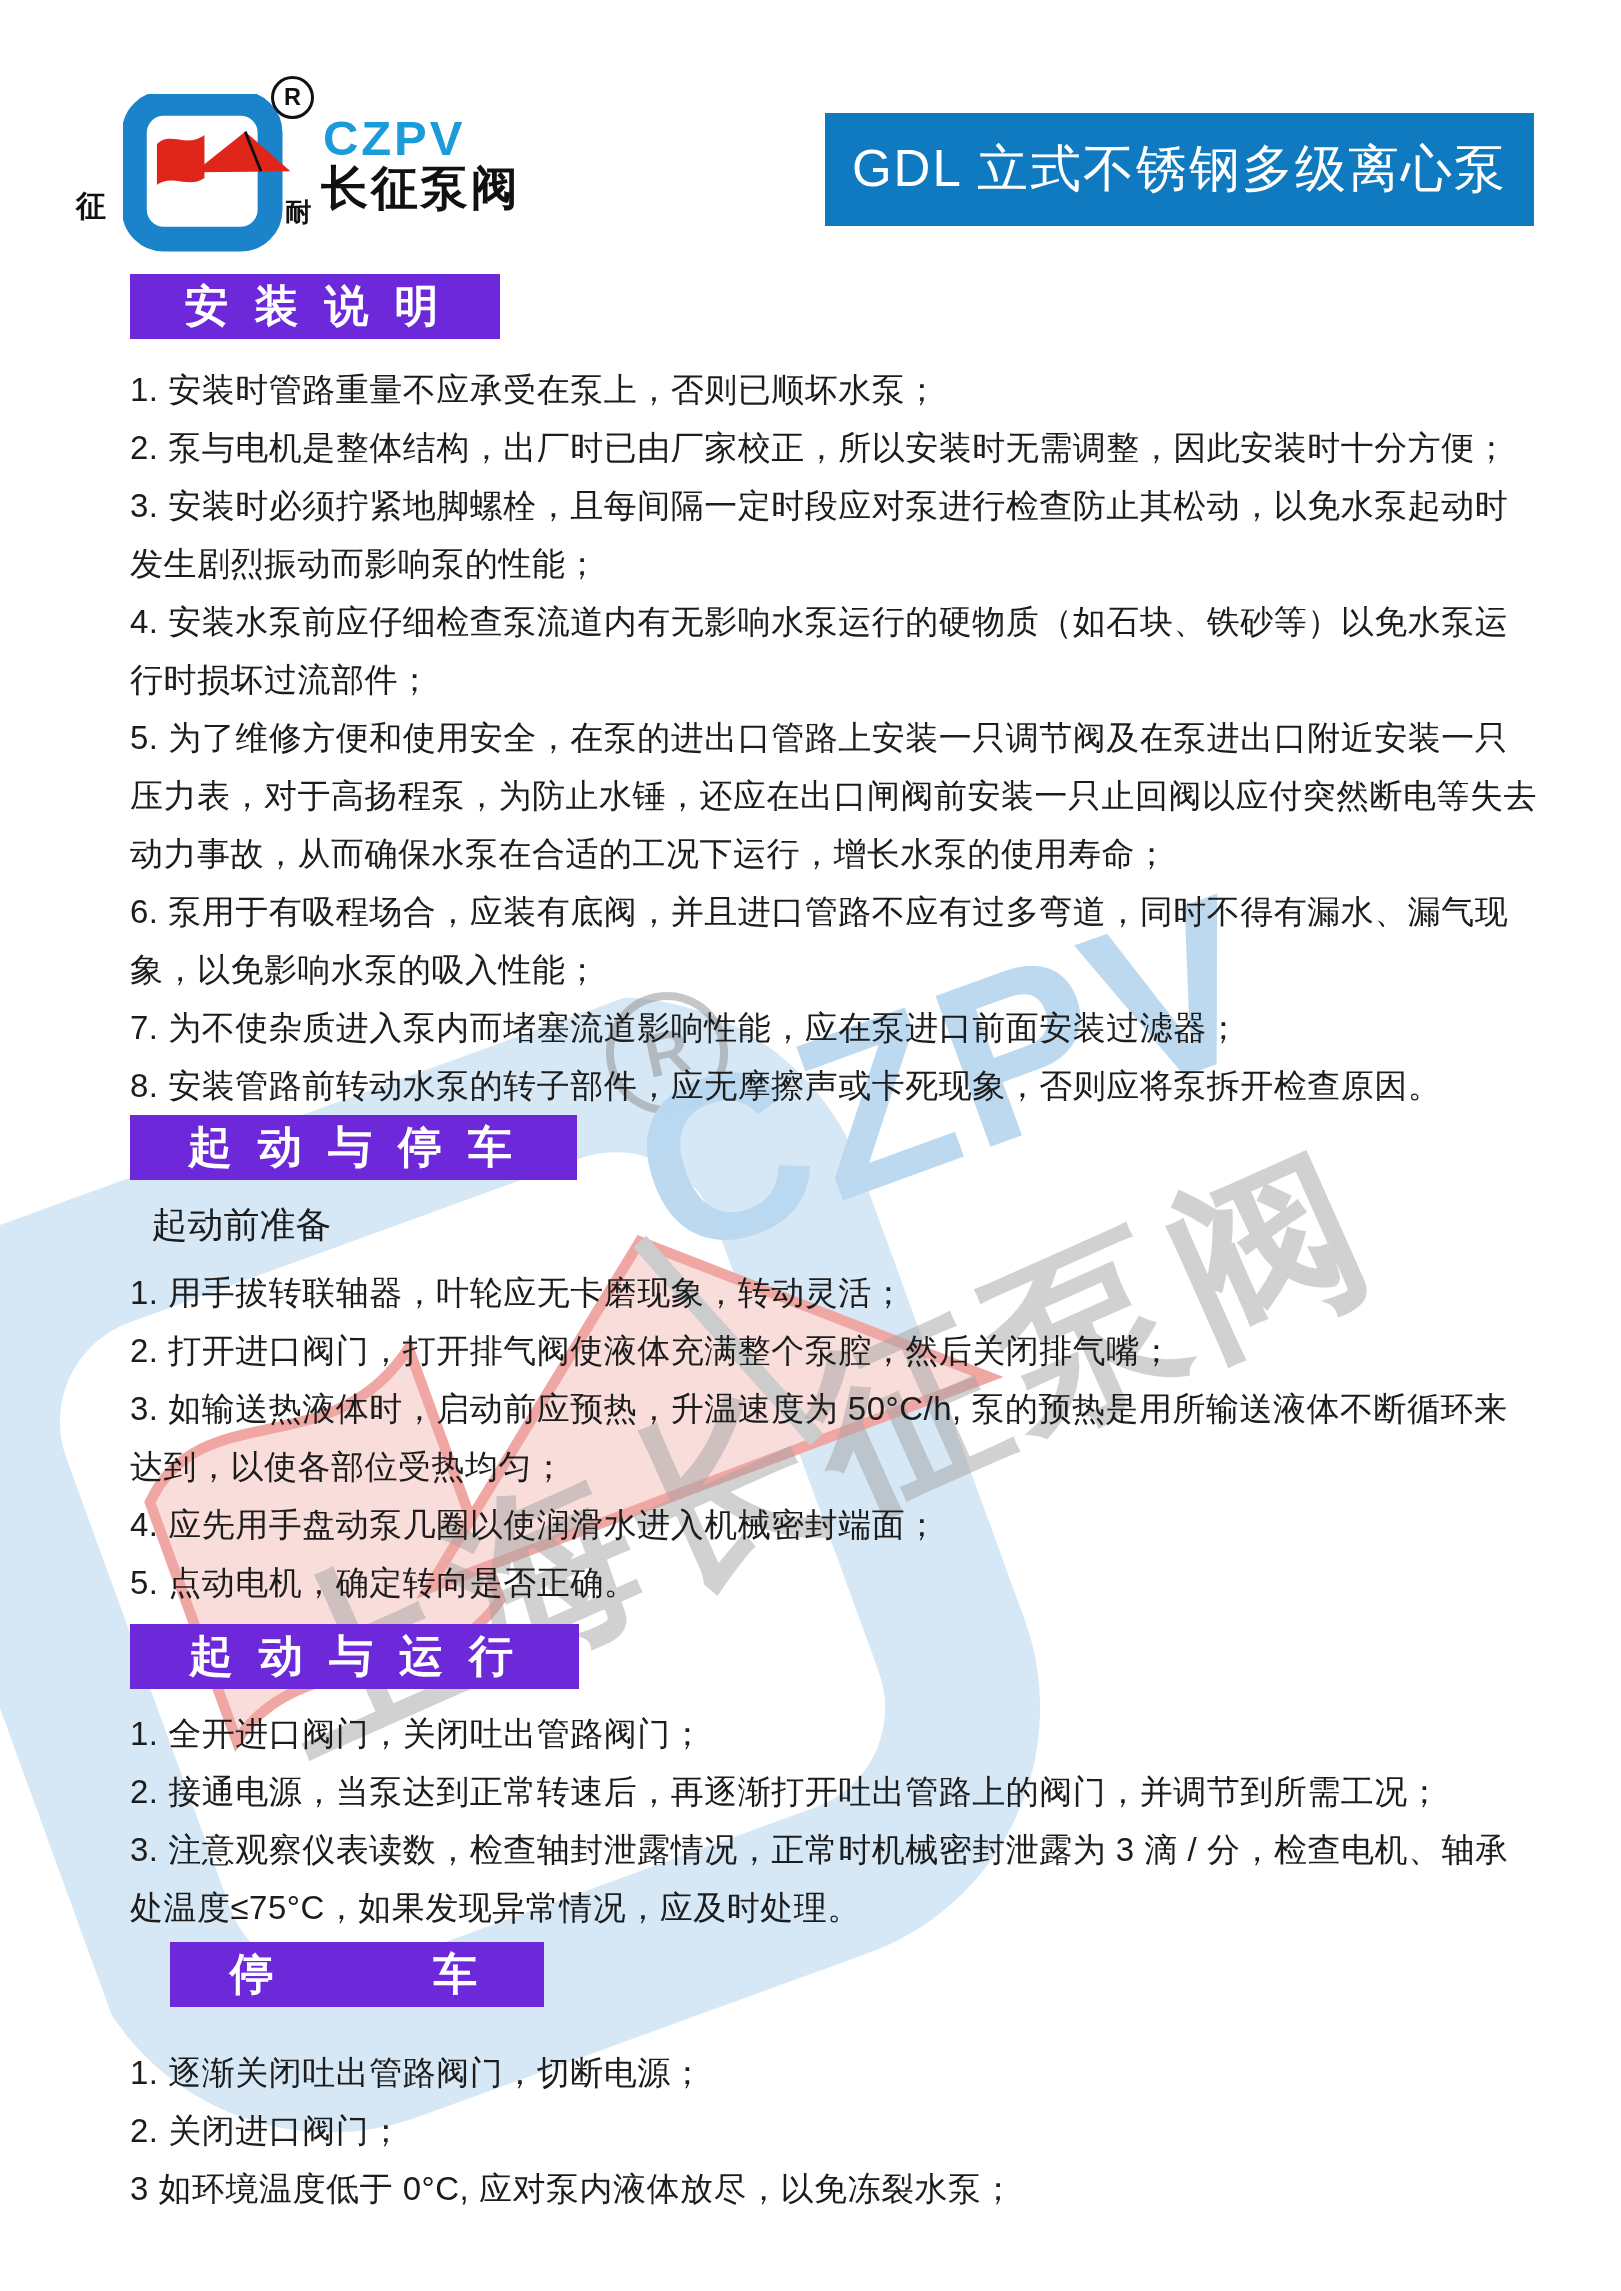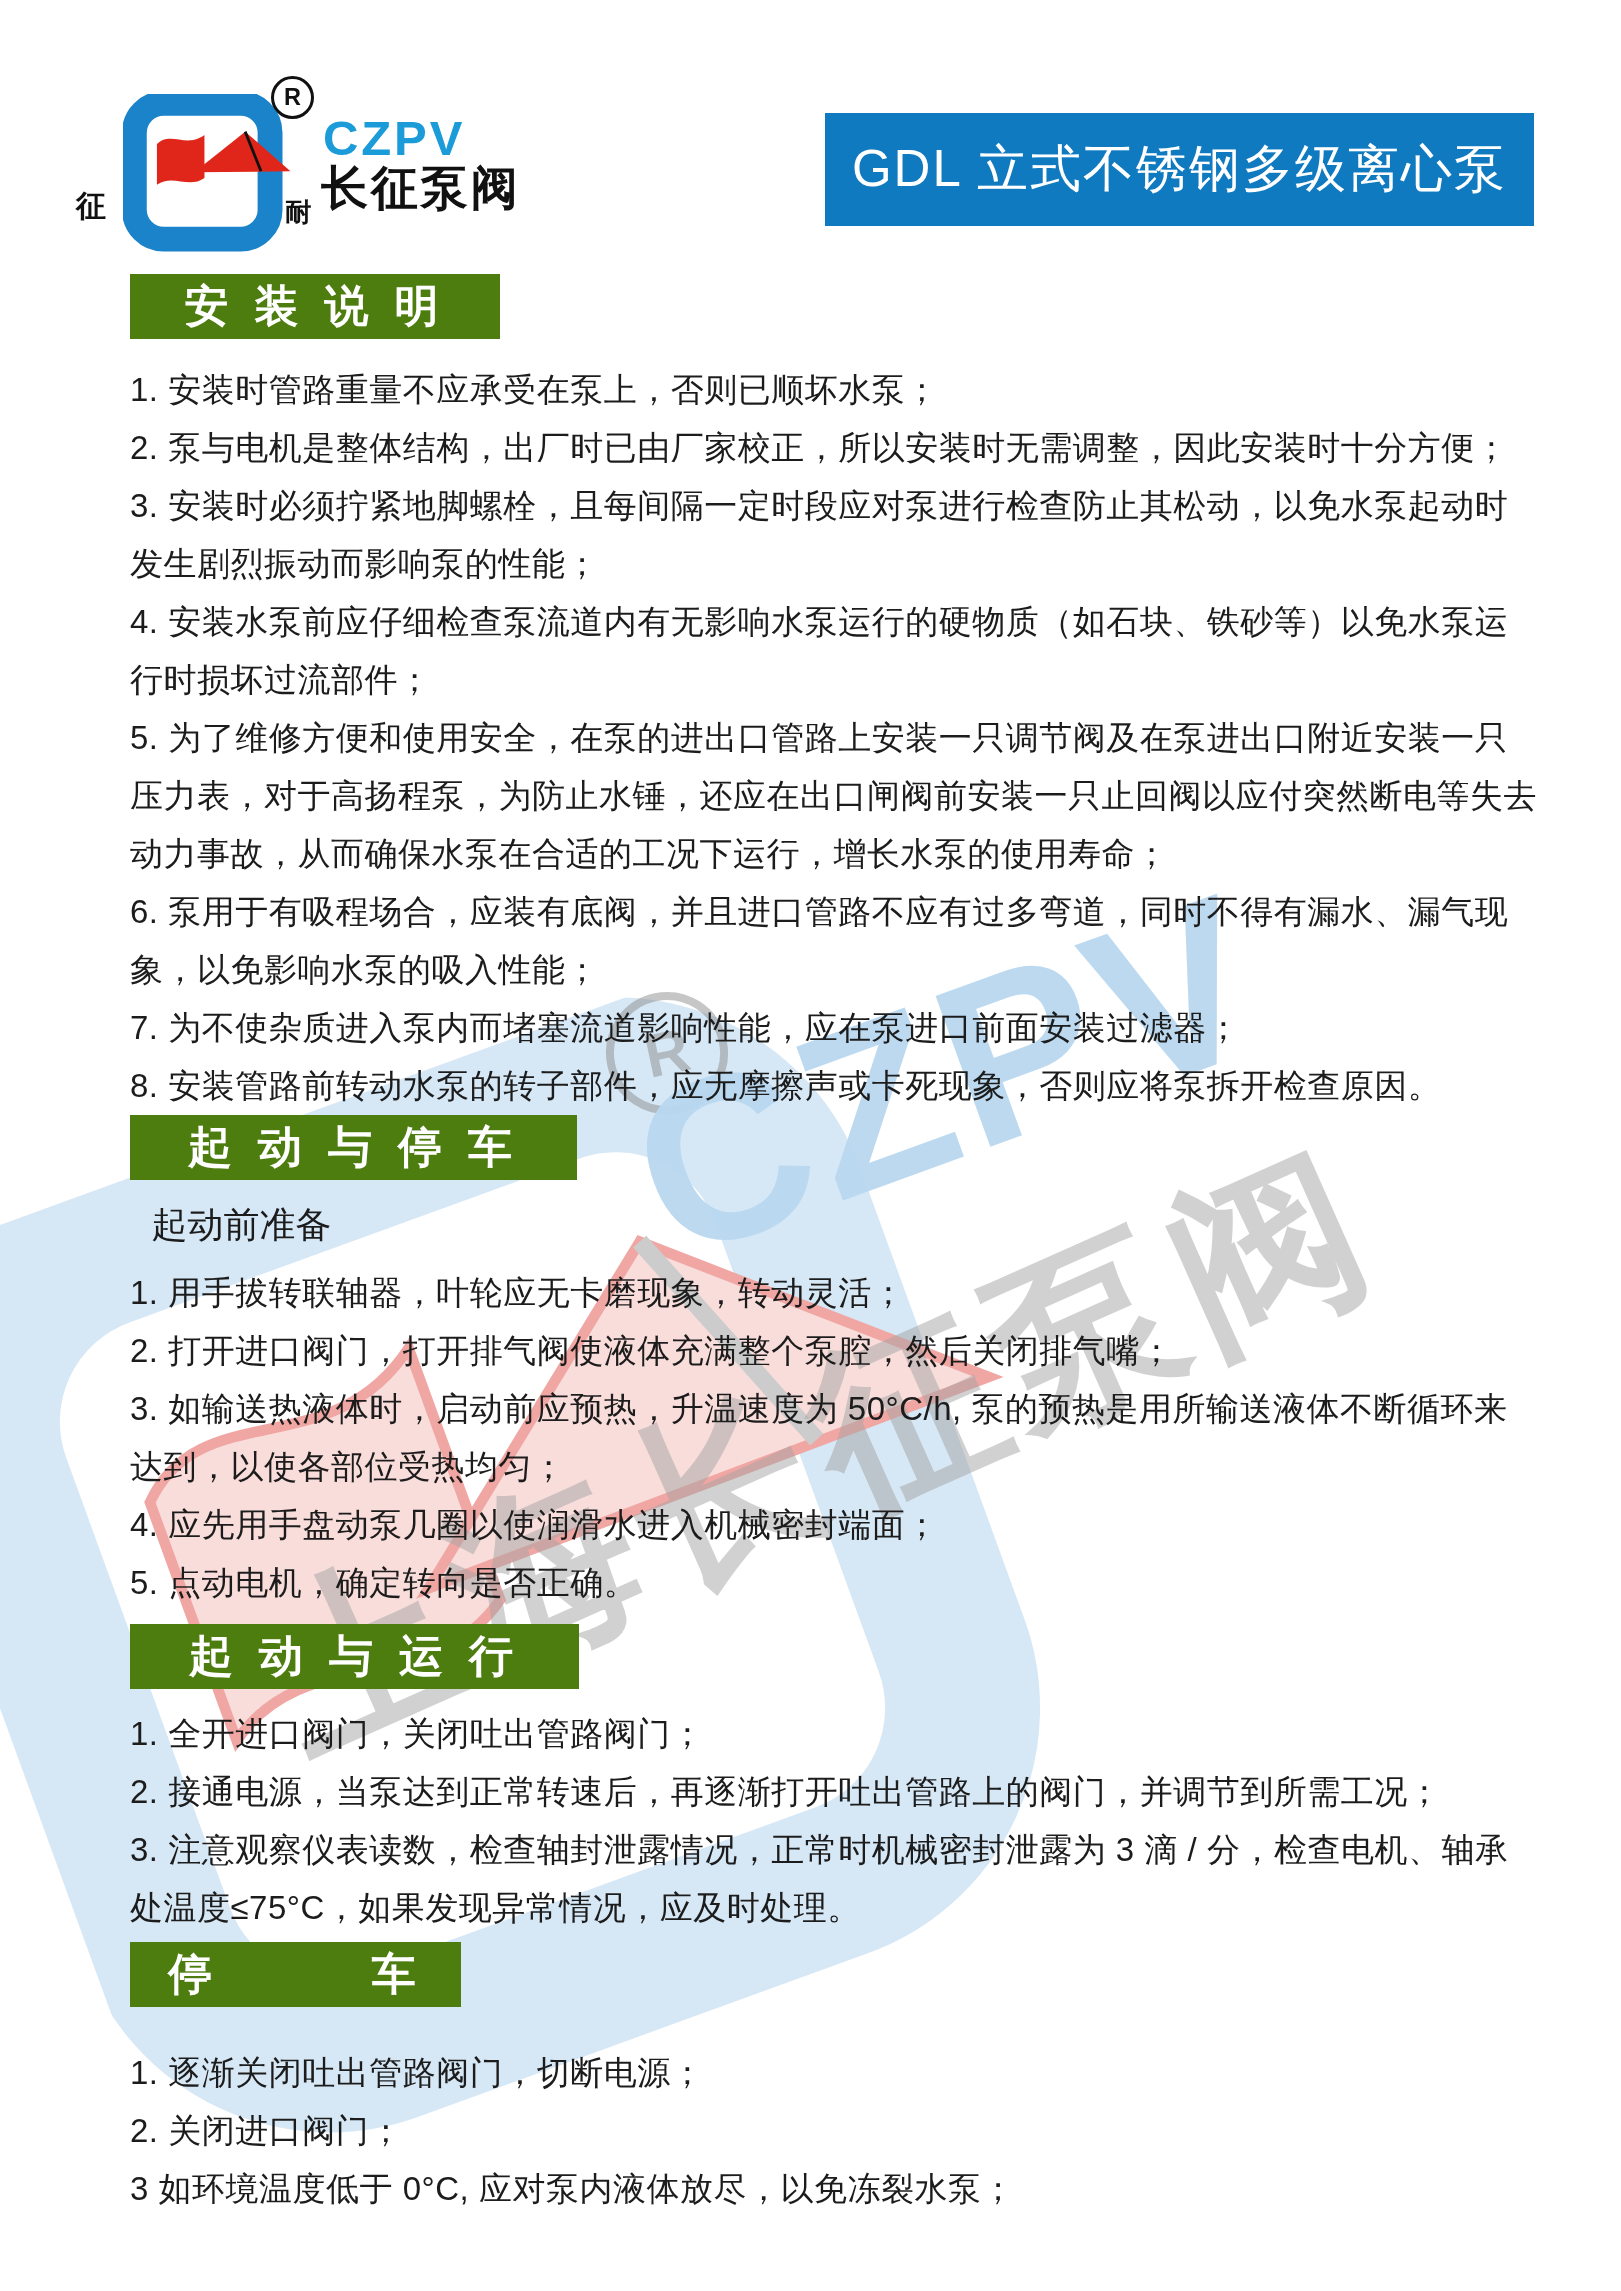--- a/index.html
+++ b/index.html
@@ -52,28 +52,28 @@
     transform:rotate(-20deg);transform-origin:left bottom;white-space:nowrap;opacity:.95;
   }
   .wm-company{
     position:absolute;left:279px;top:1568px;
     font-size:186px;font-weight:700;letter-spacing:11.8px;color:#a5a5a5;
     transform:rotate(-24deg);transform-origin:left center;white-space:nowrap;opacity:.5;
   }
   
   .body{position:absolute;left:130px;top:274px;width:1409px;z-index:1;}
   .sec-bar{
-    background:#4d7c0f;color:#fff;height:65px;
+    background:#6d28d9;color:#fff;height:65px;
     display:flex;align-items:center;justify-content:center;
     font-size:44px;font-weight:700;letter-spacing:6.9px;
   }
   .sec-bar.w1{width:370px;}
   .sec-bar.w2{width:447px;margin-top:0;}
   .sec-bar.w3{width:449px;}
-  .sec-bar.w4{width:331px;}
+  .sec-bar.w4{width:374px;margin-left:40px;}
   .items{margin:0;}
   .items p{margin:0;font-size:33px;line-height:58px;font-weight:500;letter-spacing:0.5px;}
   .sec1-items{margin-top:21.6px;}
   .subtitle{margin:23.5px 0 0 21.6px;font-size:36px;font-weight:400;line-height:43px;}
   .sec2-items{margin-top:17.6px;}
   .sec3-bar{margin-top:12.7px;}
   .sec3-items{margin-top:15.7px;}
   .sec4-bar{margin-top:4.9px;}
   .sec4-items{margin-top:37px;}
 </style>

